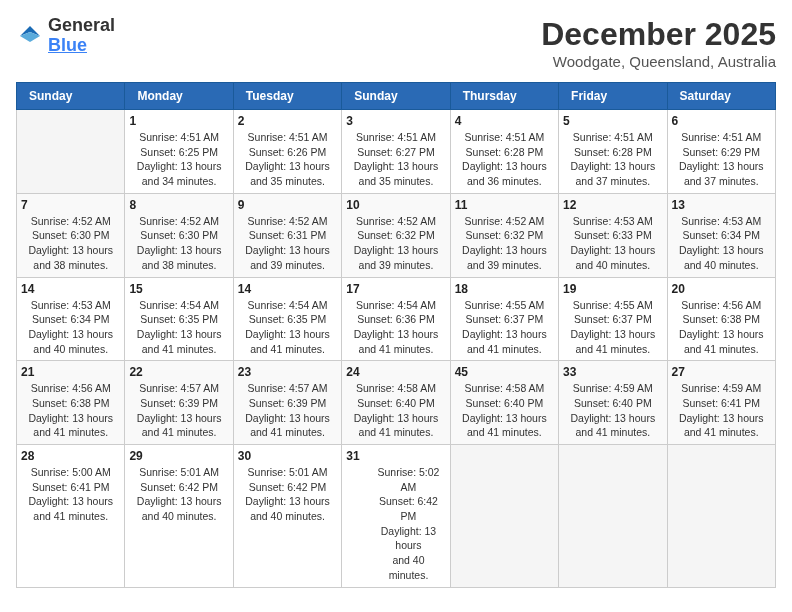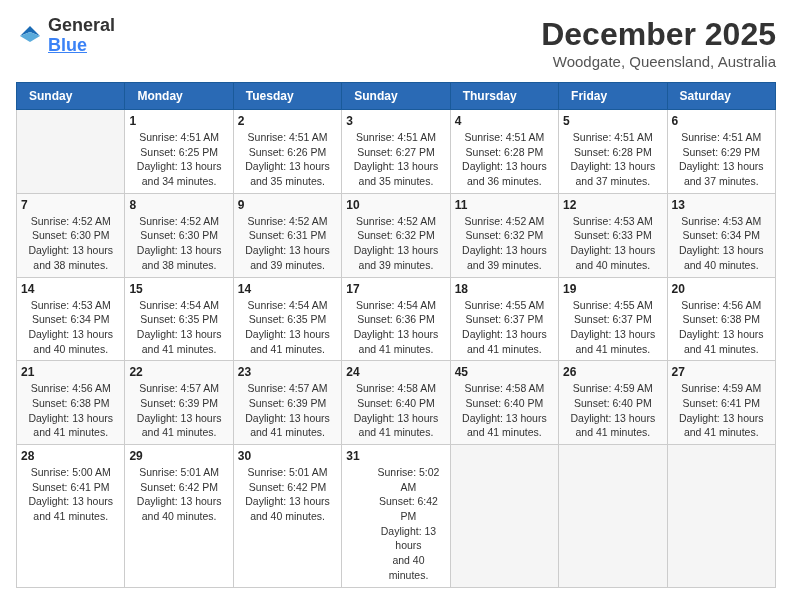--- a/index.html
+++ b/index.html
@@ -292,21 +292,21 @@
 and 41 minutes.</div>
         </td>
         <td>
           <div class="day-num">45</div>
           <div class="day-info" style="white-space: pre-line;">Sunrise: 4:58 AM
 Sunset: 6:40 PM
 Daylight: 13 hours
 and 41 minutes.</div>
         </td>
         <td>
-          <div class="day-num">26</div>
+          <div class="day-num">33</div>
           <div class="day-info" style="white-space: pre-line;">Sunrise: 4:59 AM
 Sunset: 6:40 PM
 Daylight: 13 hours
 and 41 minutes.</div>
         </td>
         <td>
           <div class="day-num">27</div>
           <div class="day-info" style="white-space: pre-line;">Sunrise: 4:59 AM
 Sunset: 6:41 PM
 Daylight: 13 hours

